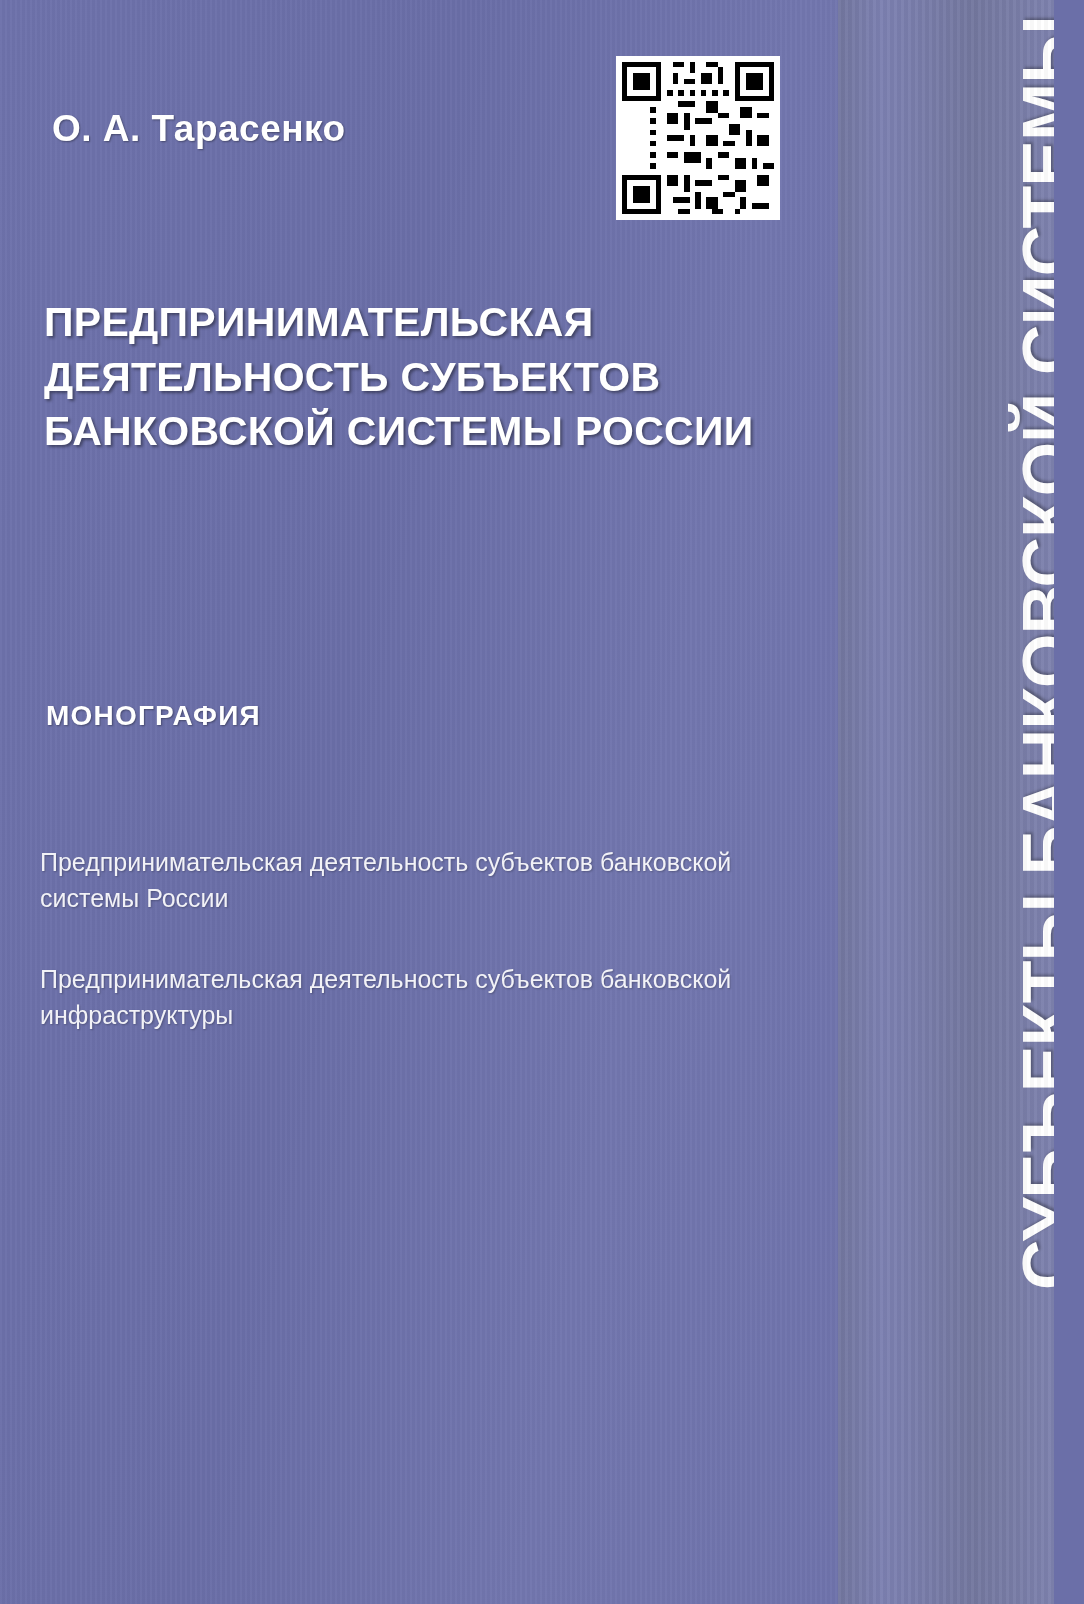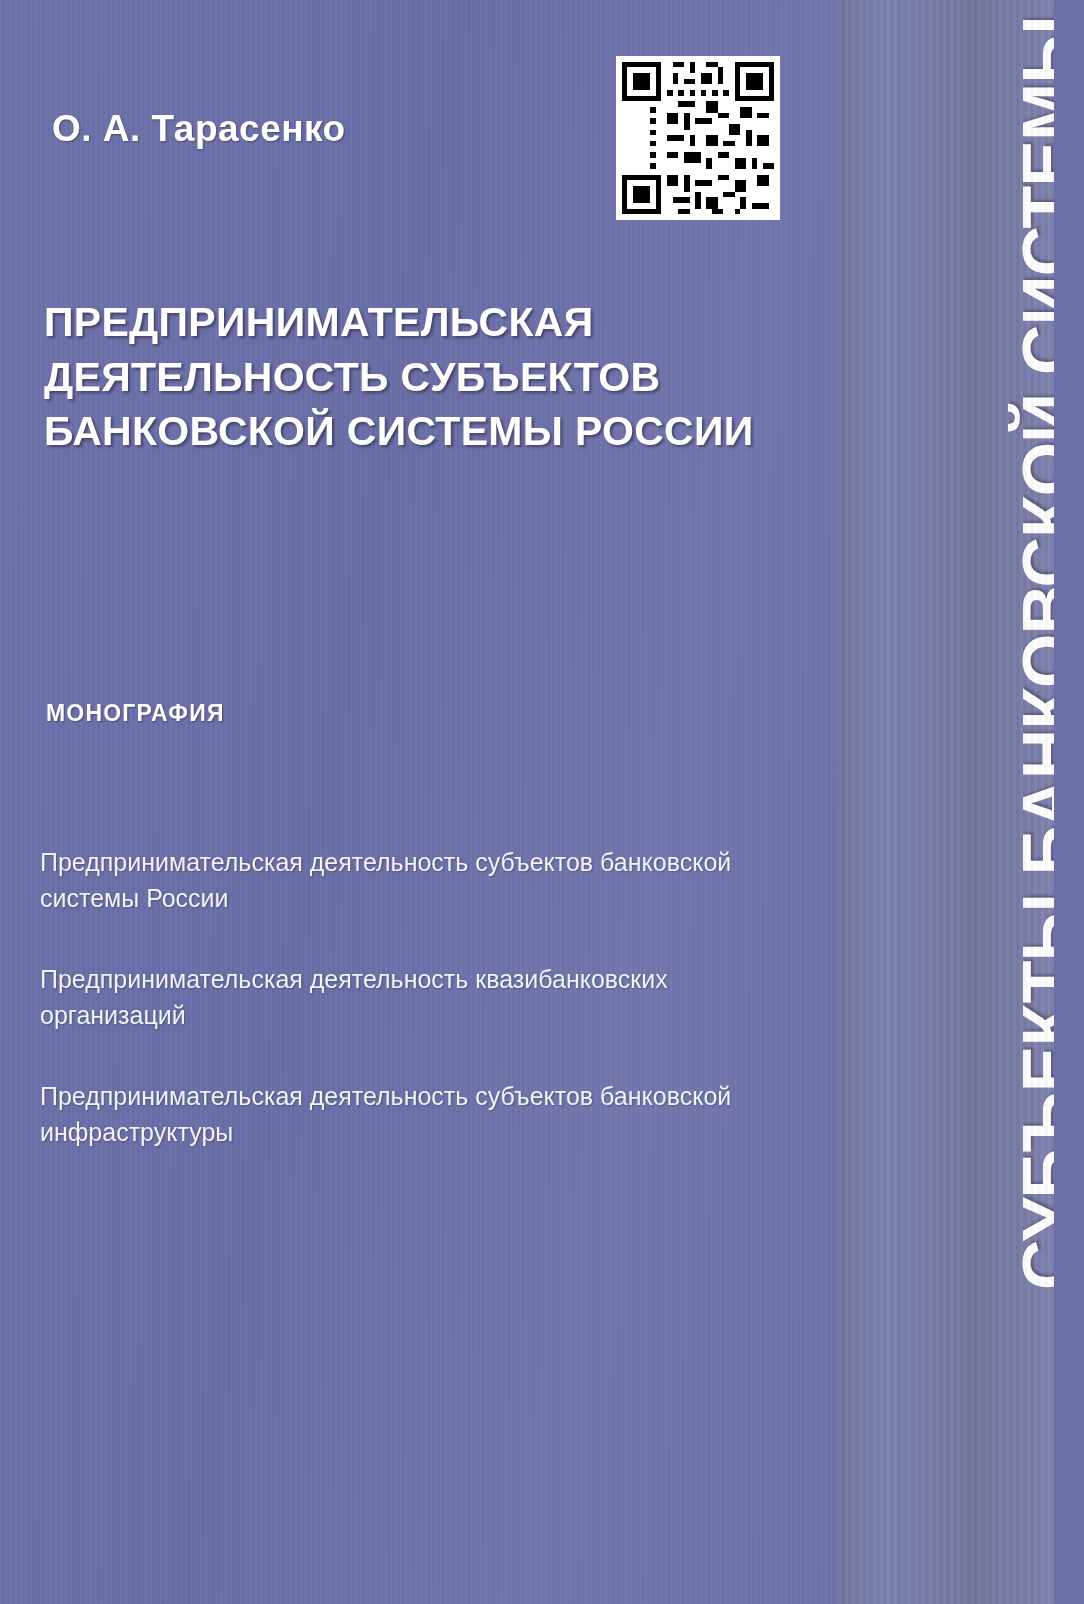--- a/index.html
+++ b/index.html
@@ -73,21 +73,21 @@
     font-weight: bold;
     color: #ffffff;
     letter-spacing: 0.3px;
     text-shadow: 2px 2px 3px rgba(0,0,0,0.4);
   }
 
   .subtitle {
     position: absolute;
     left: 46px;
     top: 700px;
-    font-size: 23px;
+    font-size: 28px;
     font-weight: bold;
     color: #ffffff;
     letter-spacing: 1.2px;
     text-shadow: 1px 1px 2px rgba(0,0,0,0.35);
   }
 
   .topics {
     position: absolute;
     left: 40px;
     top: 845px;
@@ -285,21 +285,20 @@
         </g>
       </svg>
     </div>
 
     <div class="title">ПРЕДПРИНИМАТЕЛЬСКАЯ ДЕЯТЕЛЬНОСТЬ СУБЪЕКТОВ БАНКОВСКОЙ СИСТЕМЫ РОССИИ</div>
 
     <div class="subtitle">МОНОГРАФИЯ</div>
 
     <div class="topics">
       <div class="topic">Предпринимательская деятельность субъектов банковской системы России</div>
-      <div class="topic">Предпринимательская деятельность квазибанковских организаций</div>
       <div class="topic">Предпринимательская деятельность субъектов банковской инфраструктуры</div>
     </div>
 
 
   </div>
 
   <div class="spine">
     <div class="spine-title">СУБЪЕКТЫ БАНКОВСКОЙ СИСТЕМЫ</div>
     <div class="spine-mono-wrap">
       <div class="spine-mono">МОНОГРАФИЯ МОНОГРАФИЯ МОНОГРАФИЯ МОНОГРАФИЯ МОНОГРАФИЯ МОНОГРАФИЯ МОНОГРАФИЯ МОНОГРАФИЯ МОНОГРАФИЯ МОНОГРАФИЯ</div>

